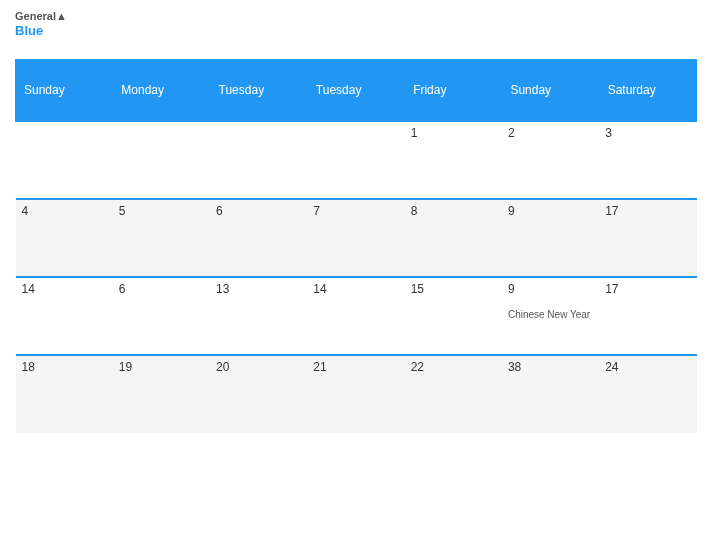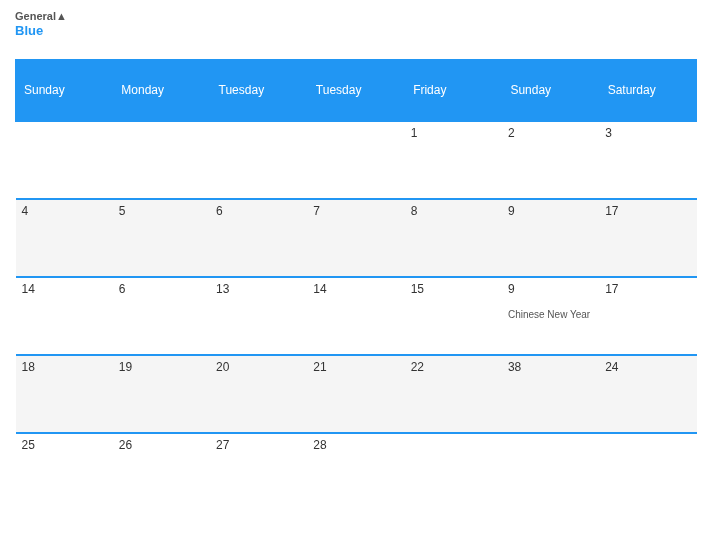--- a/index.html
+++ b/index.html
@@ -191,32 +191,15 @@
           <td>
             <span class="day-number">22</span>
           </td>
           <td>
             <span class="day-number">38</span>
           </td>
           <td>
             <span class="day-number">24</span>
           </td>
         </tr>
-        <tr class="row-odd">
-          <td>
-            <span class="day-number">25</span>
-          </td>
-          <td>
-            <span class="day-number">26</span>
-          </td>
-          <td>
-            <span class="day-number">27</span>
-          </td>
-          <td>
-            <span class="day-number">28</span>
-          </td>
-          <td></td>
-          <td></td>
-          <td></td>
-        </tr>
       </tbody>
   </table>
 </div>
 
 </body></html>

